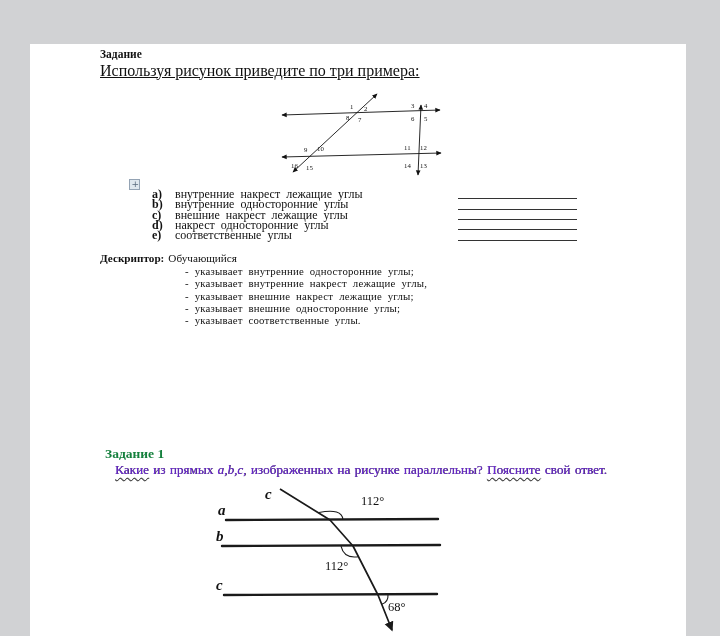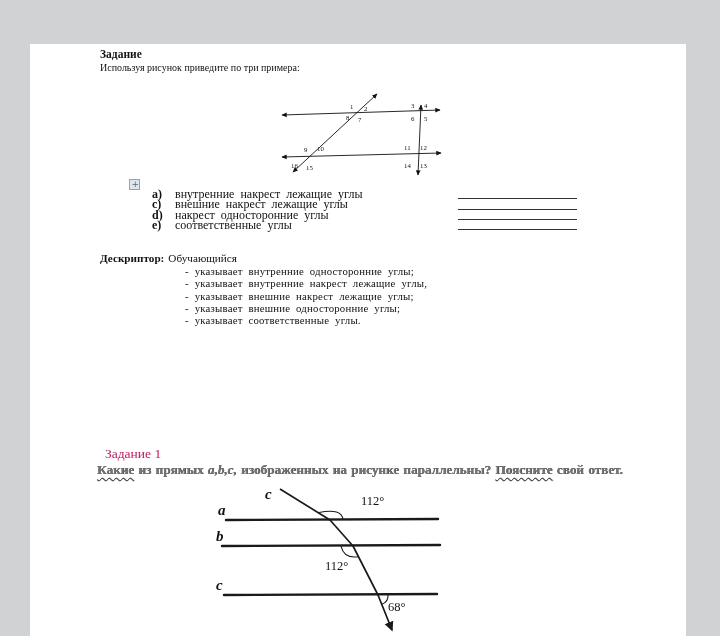--- a/index.html
+++ b/index.html
@@ -8,21 +8,21 @@
     background:#d1d2d4;
     font-family:"Liberation Serif", serif;
     color:#111;
   }
   .page{position:absolute;left:30px;width:656px;background:#ffffff;}
   #p1{top:12px;height:391px;margin-top:32px;}
   #p2{top:406px;height:230px;}
 
   
   .t1-title{position:absolute;left:70px;top:4px;font-size:11.5px;font-weight:bold;}
-  .t1-intro{position:absolute;left:70px;top:17.5px;font-size:10px;}
+  .t1-intro{position:absolute;left:70px;top:17.5px;font-size:16px;text-decoration:underline;}
   .fig1{position:absolute;left:250px;top:48px;overflow:visible;}
   .fig1 line{stroke:#111;stroke-width:0.9;}
   .an{font-size:6.8px;fill:#111;font-family:"Liberation Serif",serif;}
 
   .handle{
     position:absolute;left:99px;top:135px;width:11px;height:11px;
     border:1px solid #94a3b4;background:#dfe7ee;box-sizing:border-box;
     cursor:move;
   }
   .handle::before{
@@ -39,24 +39,24 @@
     border-bottom:1px solid #333;
   }
 
   .desc{position:absolute;left:70px;top:208px;font-size:11.2px;}
   .desc .db{font-weight:bold;}
   .desc .di{margin-left:4px;}
   .desc-lines{position:absolute;left:155px;top:221px;font-size:10.8px;line-height:12.3px;}
   .desc-lines div{word-spacing:3px;letter-spacing:0.2px;white-space:nowrap;}
 
   
-  .t2-title{position:absolute;left:75px;top:40px;font-size:13.5px;font-weight:normal;color:#be185d;}
+  .t2-title{position:absolute;left:75px;top:40px;font-size:13.5px;font-weight:bold;color:#15803d;}
   .t2-q{
-    position:absolute;left:67px;top:56px;width:585px;font-size:13.2px;color:#737373;
-    text-shadow:0.3px 0 0 #333;word-spacing:1px;white-space:nowrap;font-weight:bold;
+    position:absolute;left:85px;top:56px;width:585px;font-size:13.2px;color:#6d28d9;
+    text-shadow:0.3px 0 0 #333;word-spacing:1px;white-space:nowrap;
   }
   .t2-q i{font-style:italic;}
   .sp{
     text-decoration-line:underline;text-decoration-style:wavy;
     text-decoration-color:#4a4a4a;text-decoration-thickness:0.8px;
     text-underline-offset:3px;
   }
   .fig2{position:absolute;left:180px;top:78px;overflow:visible;}
   .f2ln{stroke:#1a1a1a;stroke-width:2.4;stroke-linecap:round;}
   .f2tr{stroke:#1a1a1a;stroke-width:1.7;fill:none;stroke-linejoin:round;}
@@ -101,20 +101,24 @@
     <text class="an" x="140" y="58">12</text>
     <text class="an" x="124" y="76">14</text>
     <text class="an" x="140" y="76">13</text>
   </svg>
 
   <div class="handle"></div>
 
   <div class="list">
     <div class="row">
       <span class="lt">a)</span><span class="tx">внутренние накрест лежащие углы</span>
+      <span class="blank"></span>
+    </div>
+    <div class="row">
+      <span class="lt">b)</span><span class="tx">внутренние односторонние углы</span>
       <span class="blank"></span>
     </div>
     <div class="row">
       <span class="lt">c)</span><span class="tx">внешние накрест лежащие углы</span>
       <span class="blank"></span>
     </div>
     <div class="row">
       <span class="lt">d)</span><span class="tx">накрест односторонние углы</span>
       <span class="blank"></span>
     </div>

